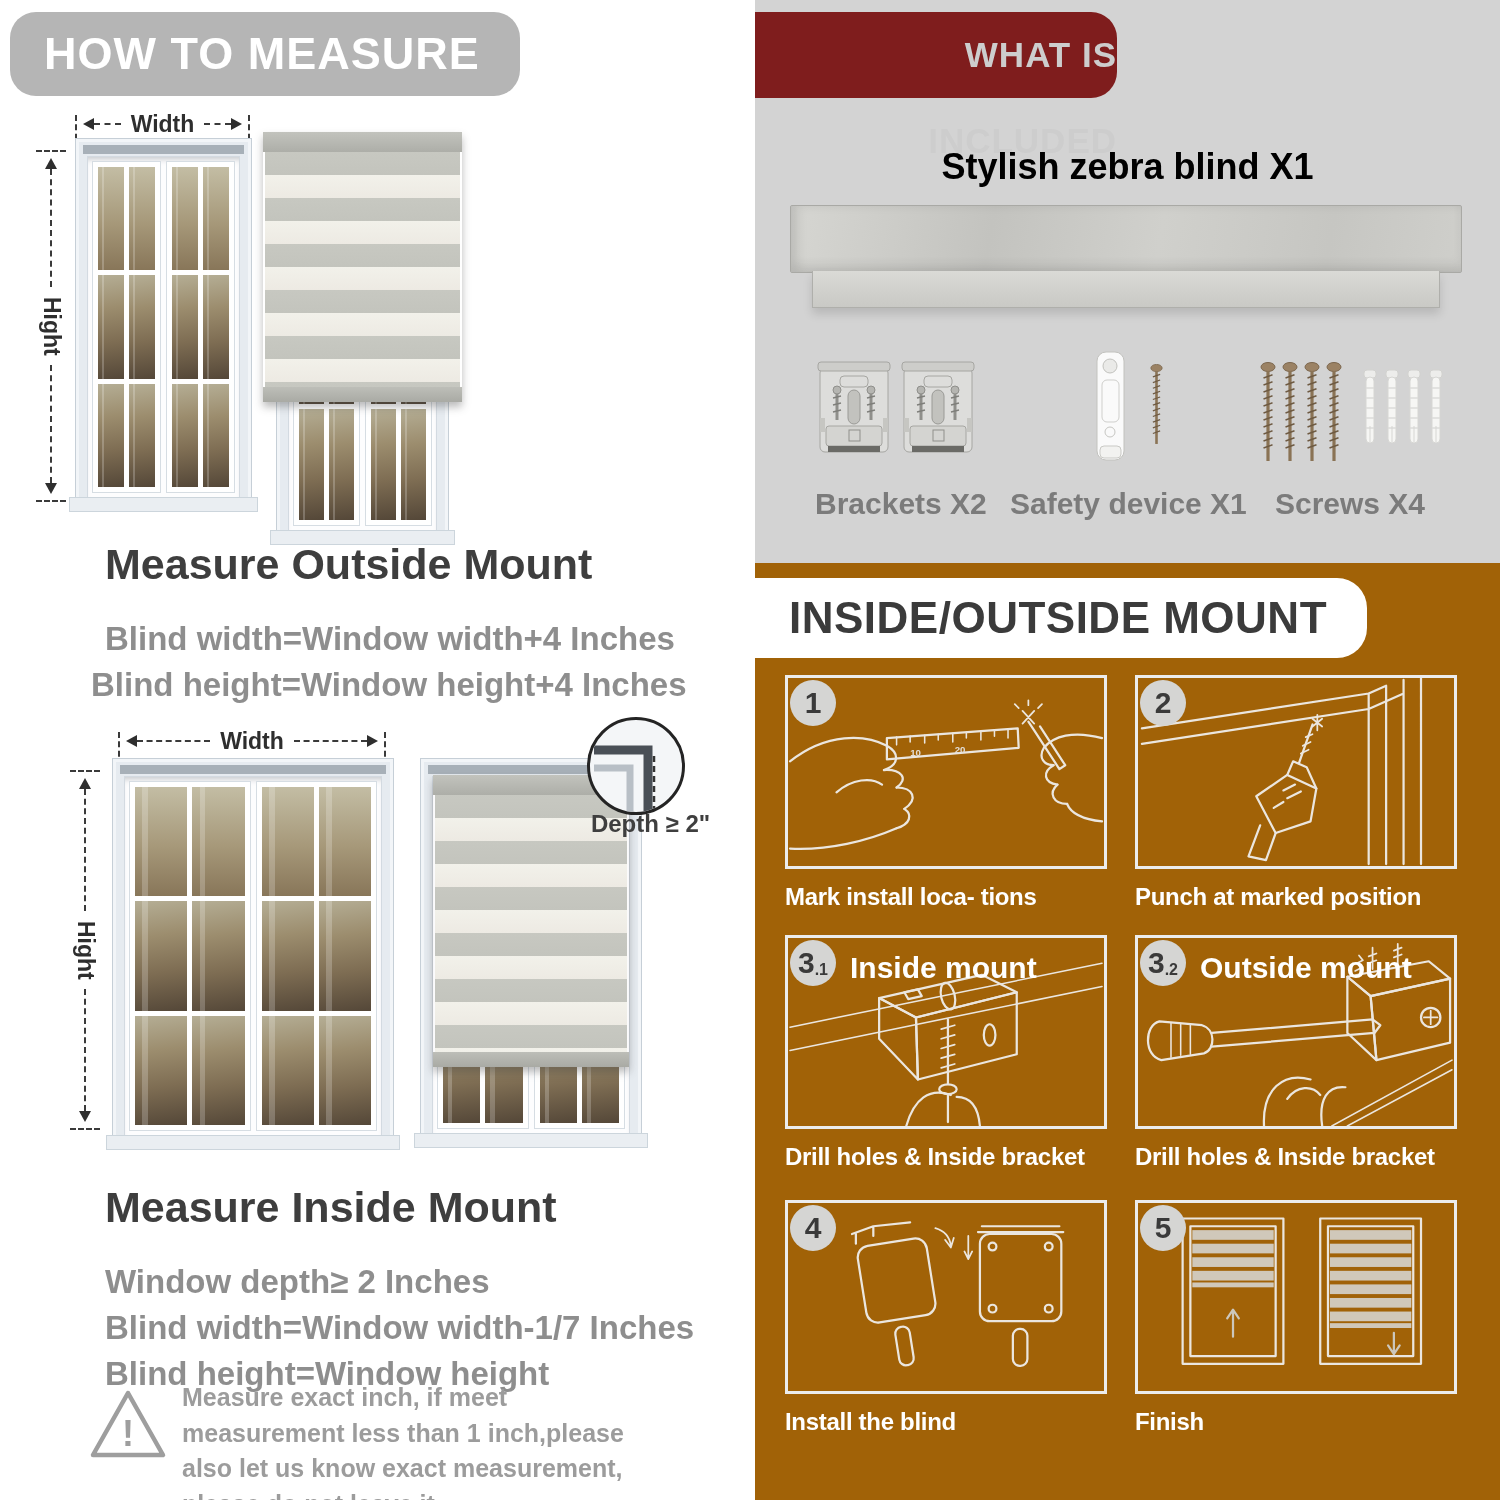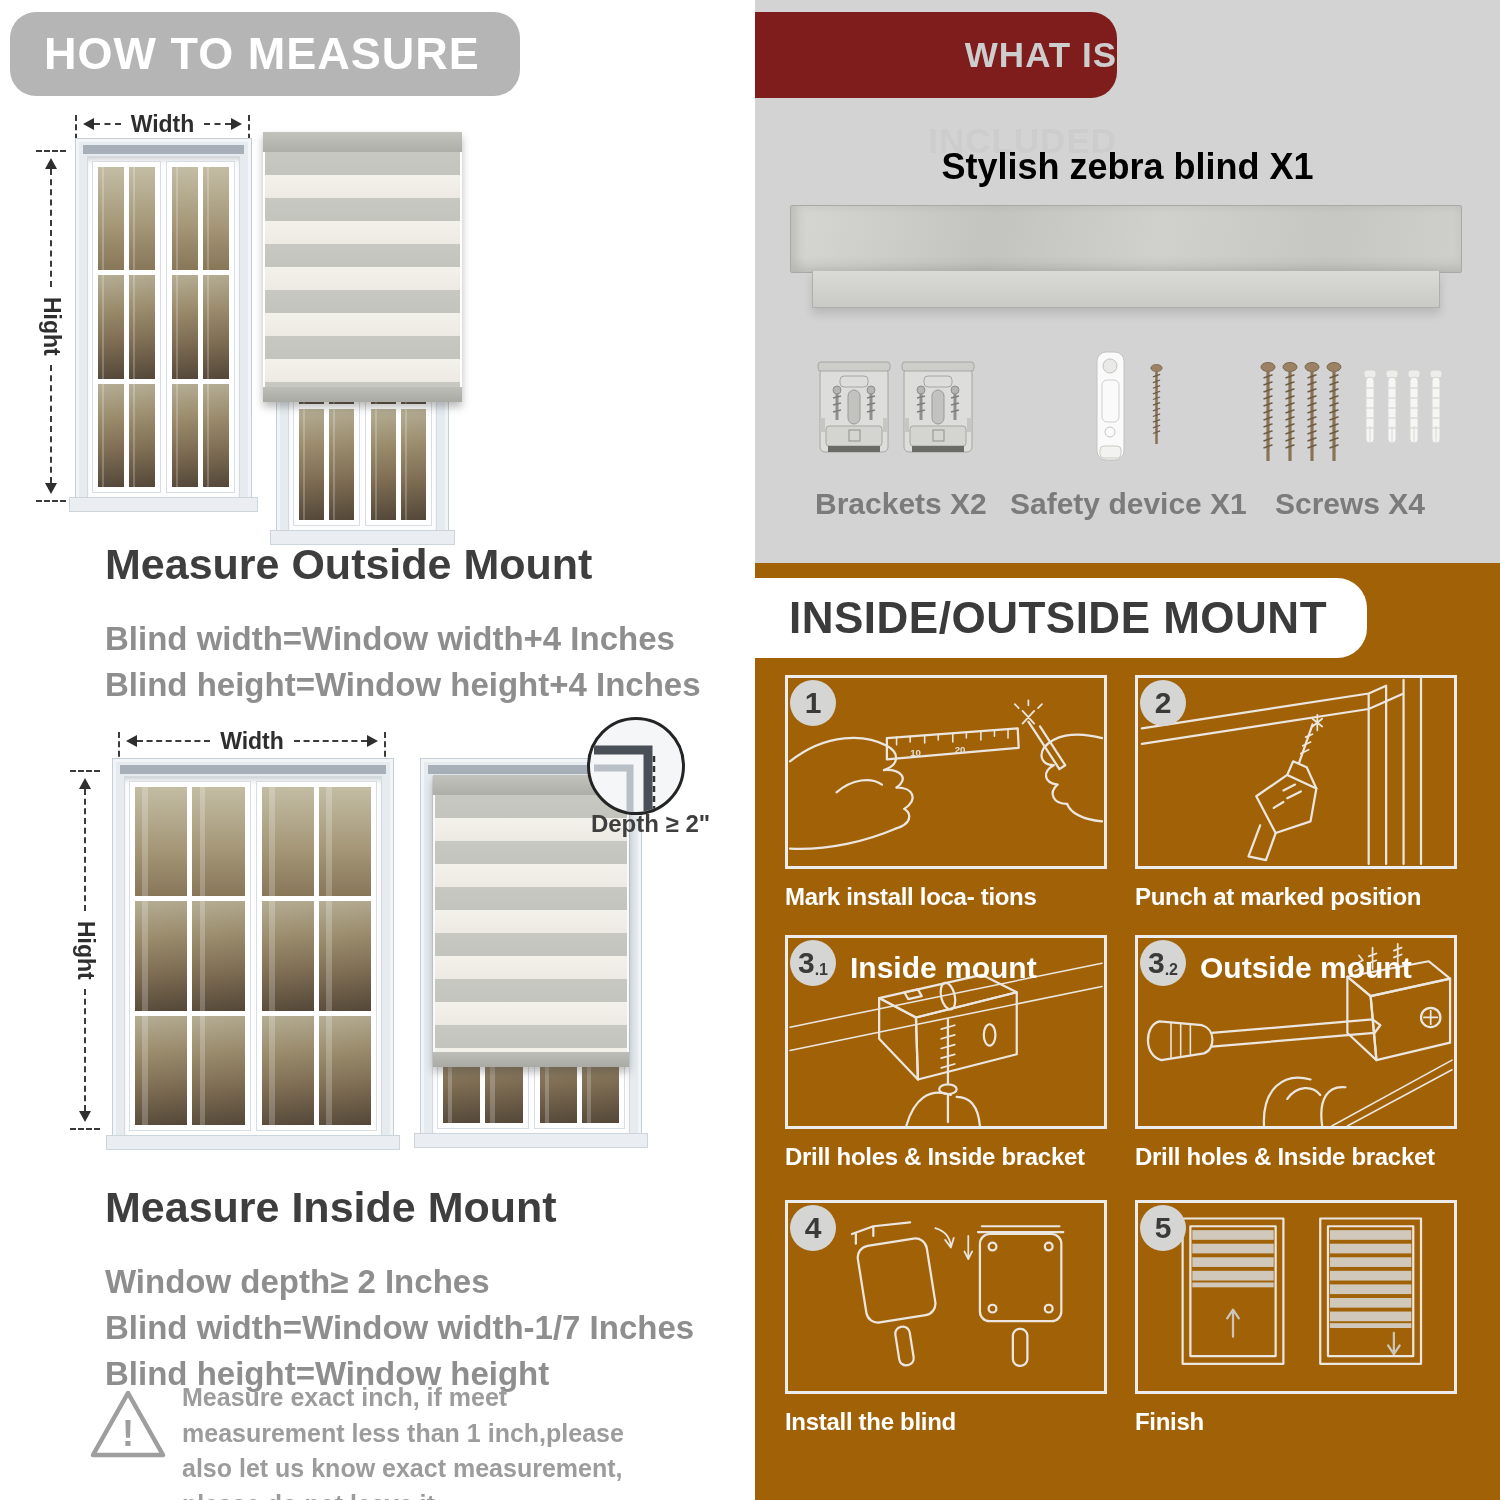--- a/index.html
+++ b/index.html
@@ -138,21 +138,21 @@
   </div>
   <div class="zb" style="left:0;right:0;top:0;height:270px;">
     <div class="rail"></div>
       <div class="body"></div>
       <div class="brail"></div>
   </div>
 </div>
 
 <div class="h-title" style="left:105px;top:540px;">Measure Outside Mount</div>
 <div class="h-line" style="left:105px;top:597px;">Blind width=Window width+4 Inches</div>
-<div class="h-line" style="left:105px;top:643px;">Blind height=Window height+4 Inches</div>
+<div class="h-line" style="left:91px;top:643px;">Blind height=Window height+4 Inches</div>
 
 <div class="harrow" style="left:118px;top:729px;width:268px;">
   <div class="tick"></div>
   <div class="ah-l"></div>
   <div class="seg"></div>
   <span class="lbl">Width</span>
   <div class="seg"></div>
   <div class="ah-r"></div>
   <div class="tick"></div>
 </div>

